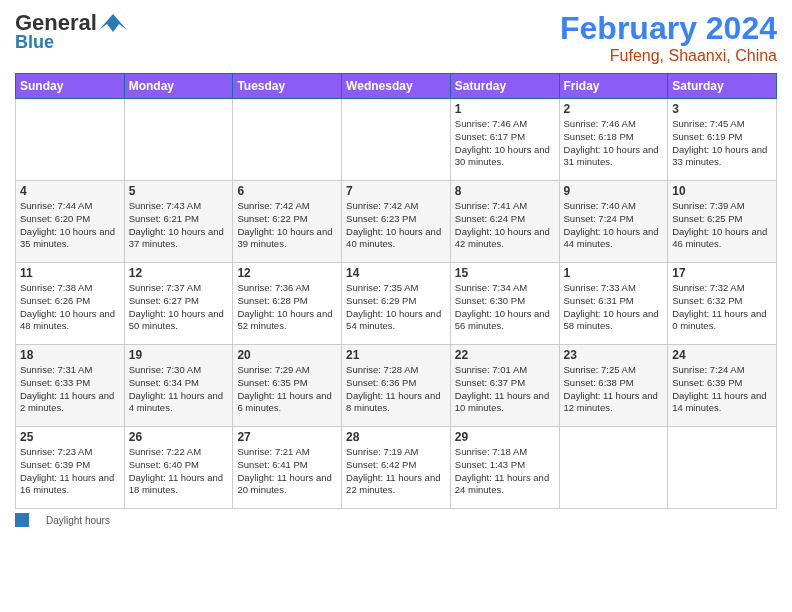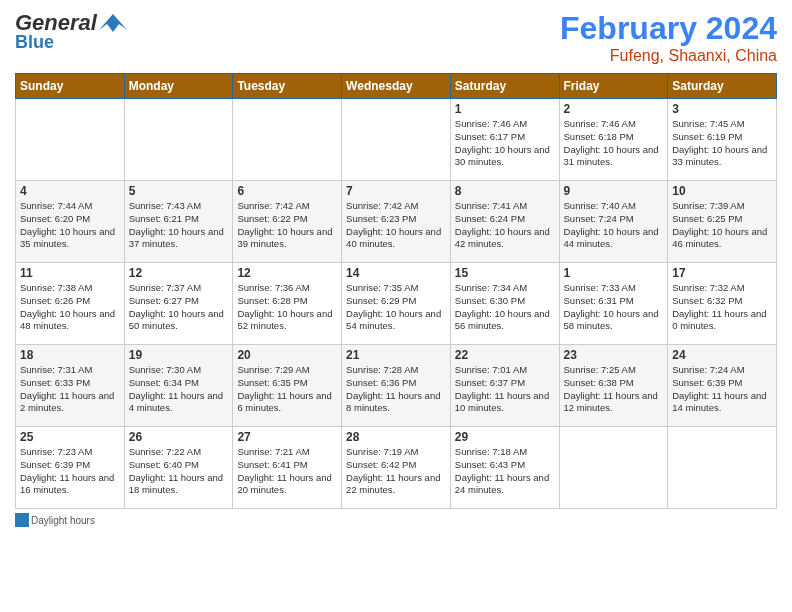--- a/index.html
+++ b/index.html
@@ -40,21 +40,21 @@
     .location {
       font-size: 16px;
       color: #c2410c;
     }
     table {
       width: 100%;
       border-collapse: collapse;
       table-layout: fixed;
     }
     thead tr th {
-      background: #a16207;
+      background: #8b5cf6;
       color: #fff;
       font-size: 12px;
       font-weight: bold;
       padding: 5px 4px;
       text-align: left;
       border: 1px solid #1e6aa0;
     }
     tbody tr td {
       border: 1px solid #ccc;
       vertical-align: top;
@@ -79,37 +79,37 @@
       font-size: 9.5px;
       line-height: 1.35;
       color: #333;
     }
     .footer {
       margin-top: 4px;
       font-size: 10px;
       color: #555;
       display: flex;
       align-items: center;
-      gap: 2px;
+      gap: 17px;
     }
     .footer-swatch {
       width: 14px;
       height: 14px;
       background: #2a7ab8;
       display: inline-block;
     }
   </style>
 </head>
 <body>
 
 <div class="container">
   <div class="header">
     <div class="logo">
       <div style="display:flex;flex-direction:column;align-items:flex-start;">
-        <div style="display:flex;align-items:center;font-style:italic;">
+        <div style="display:flex;align-items:center;">
           <span class="logo-text">General</span>
           <svg width="28" height="22" viewBox="0 0 28 22" style="margin-left:2px;">
             <polygon points="14,2 28,18 20,12 14,20 8,12 0,18" fill="#2a7ab8"></polygon>
           </svg>
         </div>
         <span class="logo-text" style="color:#2a7ab8;font-size:18px;font-weight:bold;margin-top:-4px;">Blue</span>
       </div>
     </div>
     <div class="title-block">
       <div class="month-year">February 2024</div>
@@ -335,21 +335,21 @@
           <td>
             <span class="day-num">28</span>
             <div class="day-info">Sunrise: 7:19 AM
 Sunset: 6:42 PM
 Daylight: 11 hours
 and 22 minutes.</div>
           </td>
           <td>
             <span class="day-num">29</span>
             <div class="day-info">Sunrise: 7:18 AM
-Sunset: 6:43 PM
+Sunset: 1:43 PM
 Daylight: 11 hours
 and 24 minutes.</div>
           </td>
           <td></td>
           <td></td>
         </tr>
       </tbody>
   </table>
 
   <div class="footer">

